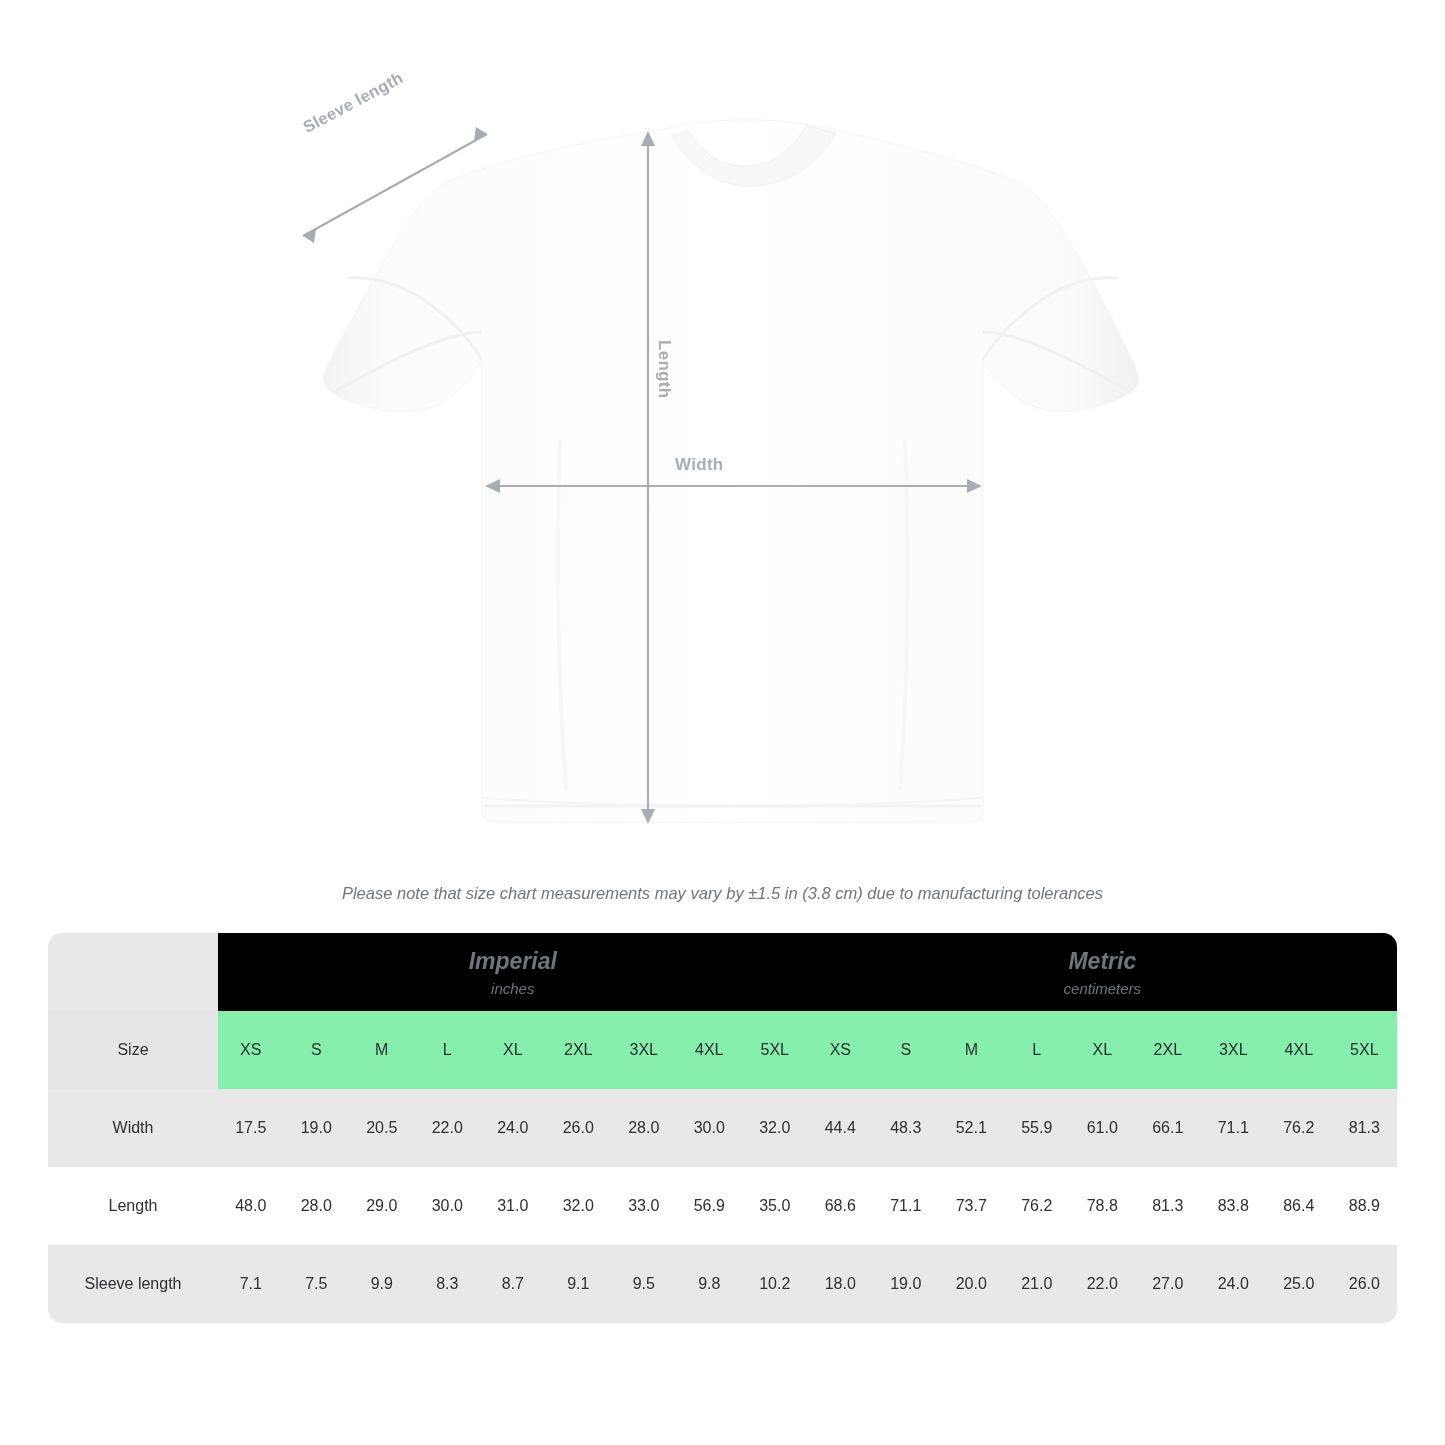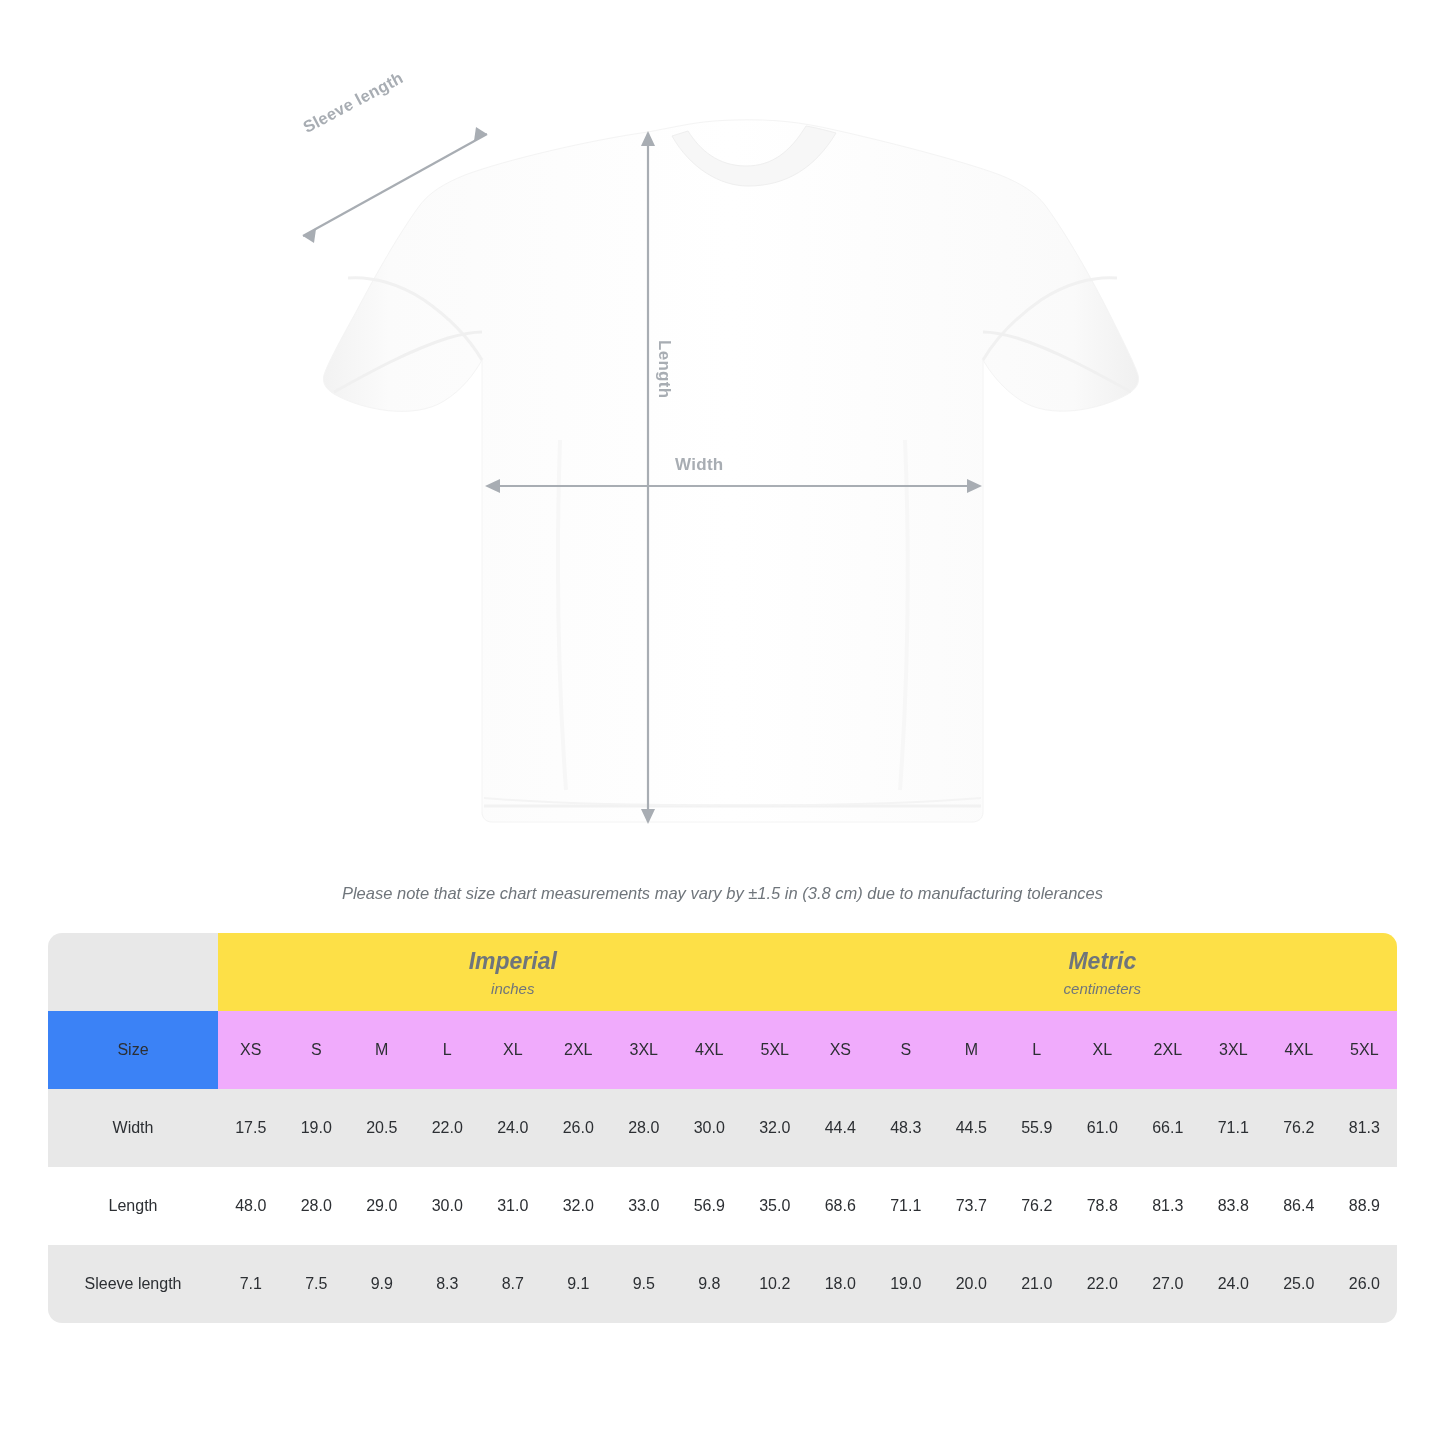--- a/index.html
+++ b/index.html
@@ -92,42 +92,42 @@
     text-align: center;
     vertical-align: middle;
     font-size: 16px;
     color: #2c2f33;
     font-weight: normal;
     border: none;
     padding: 0;
     height: 78px;
   }
   .unitbar td {
-    background: #fde047;
+    background: #000000;
     height: 110px;
   }
   .unit-sys {
     font-size: 23px;
     font-style: italic;
     font-weight: bold;
     color: #6f757b;
     line-height: 1.25;
   }
   .unit-sub {
     font-size: 15px;
     font-style: italic;
     color: #6f757b;
     margin-top: 4px;
   }
   .hdr td {
-    background: #f0abfc;
+    background: #86efac;
     font-weight: bold;
     font-size: 16.5px;
   }
-  .hdr td.rowlabel { background:#3b82f6; }
+  .hdr td.rowlabel { background:#e5e5e5; }
   .row-shaded td { background: #e8e8e8; }
   .row-plain td { background: #ffffff; }
   td.rowlabel {
     font-weight: bold;
     font-size: 16.5px;
     color: #2c2f33;
   }
   .col-first { width: 170px; }
   .col-cell { width: 65.5px; }
   .corner { background: #e8e8e8 !important; }
@@ -287,21 +287,21 @@
           <td>19.0</td>
           <td>20.5</td>
           <td>22.0</td>
           <td>24.0</td>
           <td>26.0</td>
           <td>28.0</td>
           <td>30.0</td>
           <td>32.0</td>
           <td>44.4</td>
           <td>48.3</td>
-          <td>44.5</td>
+          <td>52.1</td>
           <td>55.9</td>
           <td>61.0</td>
           <td>66.1</td>
           <td>71.1</td>
           <td>76.2</td>
           <td>81.3</td>
         </tr>
 
         <tr class="row-plain">
           <td class="rowlabel">Length</td>

